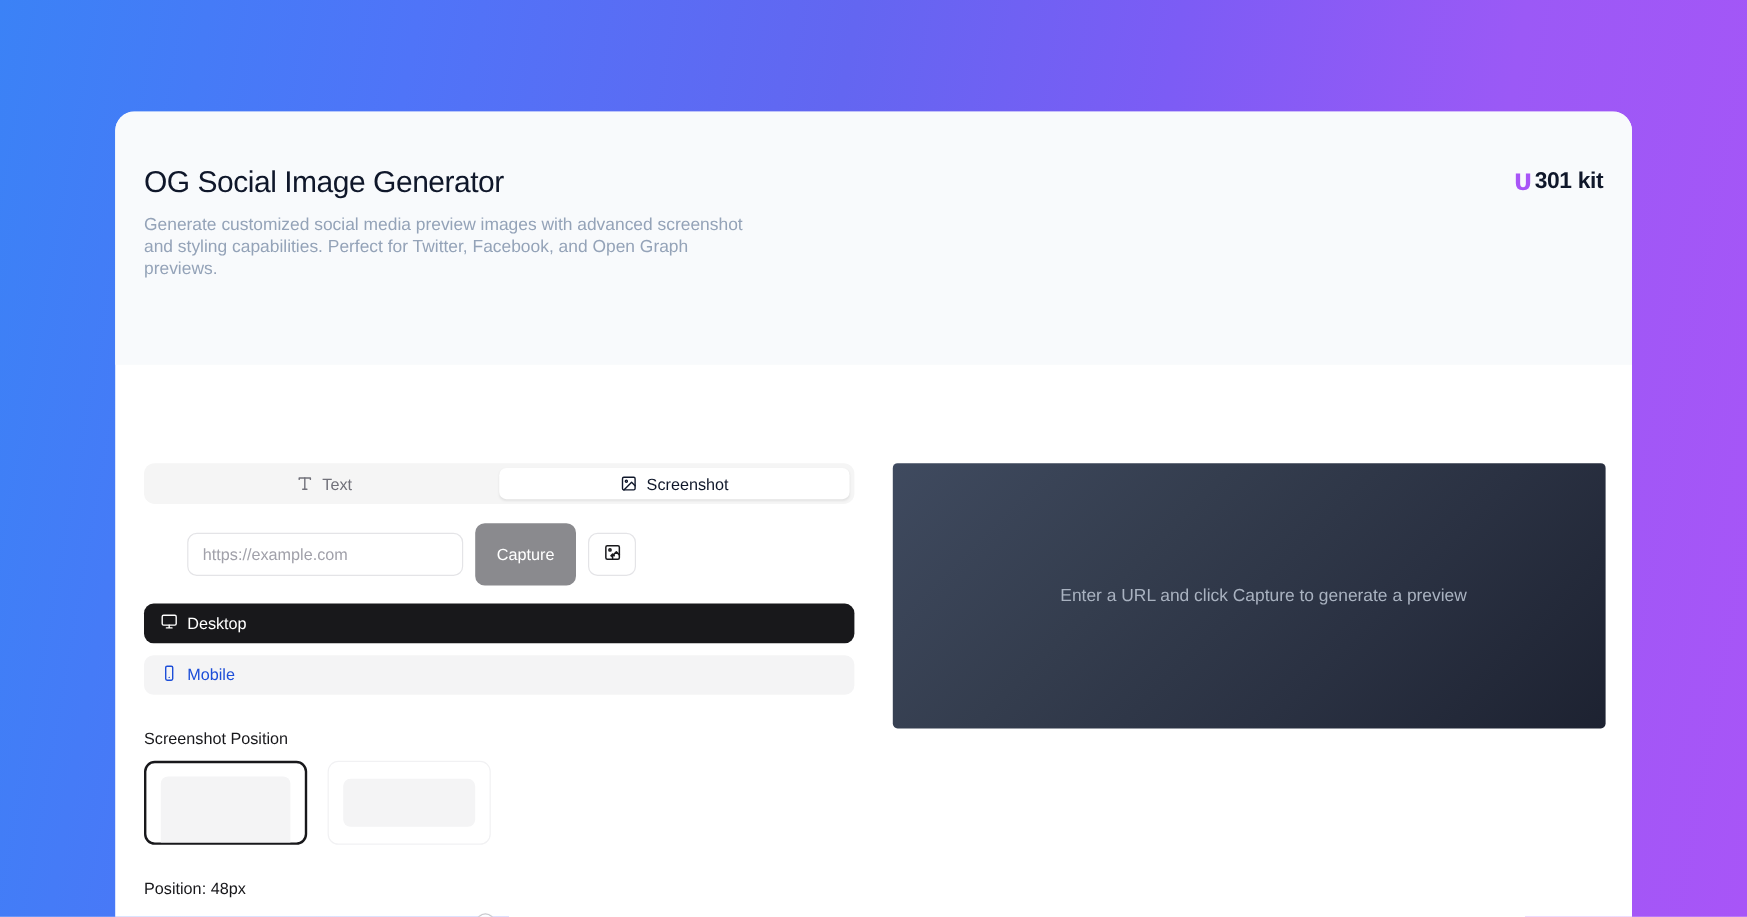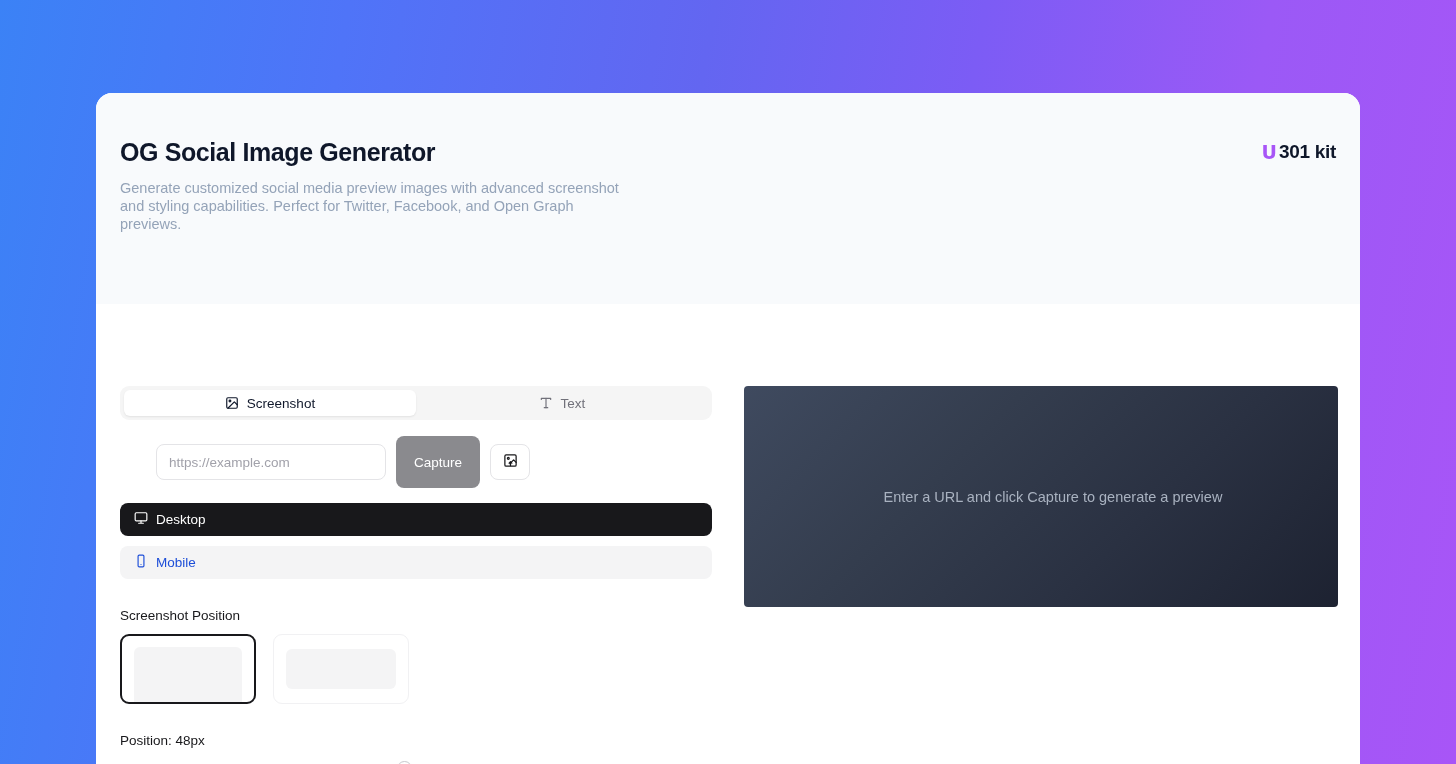--- a/index.html
+++ b/index.html
@@ -31,21 +31,21 @@
   
   #app-header {
     position: relative;
     height: 211px;
     background: #f8fafc;
     padding: 45px 24px 0 24px;
   }
 
   #header-title {
     font-size: 25px;
-    font-weight: bold;
+    font-weight: normal;
     color: #0f172a;
     letter-spacing: -0.4px;
     line-height: 1.15;
   }
 
   #header-subtitle {
     margin-top: 12px;
     font-size: 14.5px;
     line-height: 18px;
     color: #94a3b8;
@@ -332,39 +332,39 @@
       <span id="brand-mark">U</span>
       <span id="brand-name">301 kit</span>
     </div>
   </div>
 
   <div id="app-body">
 
     <div id="left-col">
 
       <div id="mode-tabs">
+        <button class="mode-tab">
+          <span>
+            <svg width="14" height="14" viewBox="0 0 24 24" fill="none" stroke="currentColor" stroke-width="2" stroke-linecap="round" stroke-linejoin="round">
+              <path d="M4 6V4h16v2"></path>
+              <path d="M12 4v16"></path>
+              <path d="M9 20h6"></path>
+            </svg>
+          </span>
+          <span>Text</span>
+        </button>
         <button class="mode-tab active">
           <span>
             <svg width="14" height="14" viewBox="0 0 24 24" fill="none" stroke="currentColor" stroke-width="2" stroke-linecap="round" stroke-linejoin="round">
               <rect x="3" y="3" width="18" height="18" rx="2"></rect>
               <circle cx="8.5" cy="8.5" r="1.5"></circle>
               <path d="M21 15l-5-5L5 21"></path>
             </svg>
           </span>
           <span>Screenshot</span>
-        </button>
-        <button class="mode-tab">
-          <span>
-            <svg width="14" height="14" viewBox="0 0 24 24" fill="none" stroke="currentColor" stroke-width="2" stroke-linecap="round" stroke-linejoin="round">
-              <path d="M4 6V4h16v2"></path>
-              <path d="M12 4v16"></path>
-              <path d="M9 20h6"></path>
-            </svg>
-          </span>
-          <span>Text</span>
         </button>
       </div>
 
       <div id="url-row">
         <input id="url-input" type="text" placeholder="https://example.com" style="">
         <button id="capture-button">Capture</button>
         <button id="upload-button">
           <span>
             <svg width="15" height="15" viewBox="0 0 24 24" fill="none" stroke="#18181b" stroke-width="2" stroke-linecap="round" stroke-linejoin="round">
               <rect x="3" y="3" width="18" height="18" rx="2"></rect>

